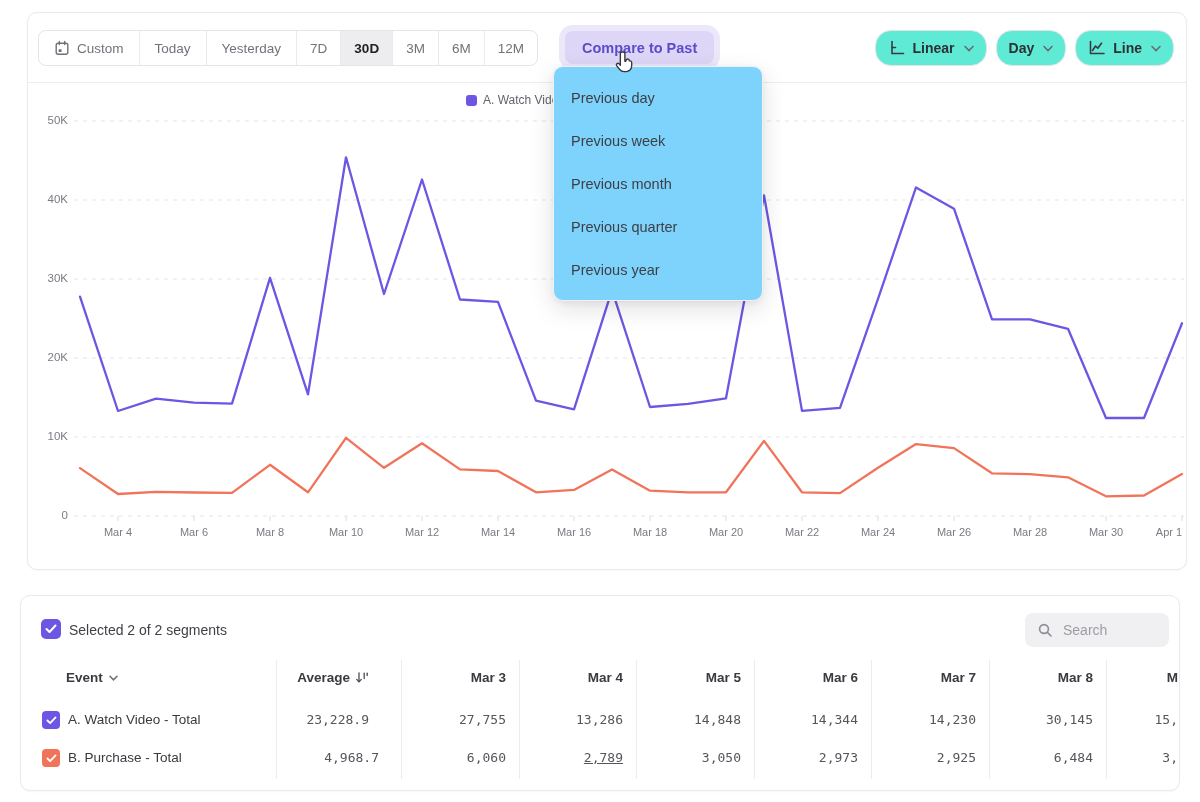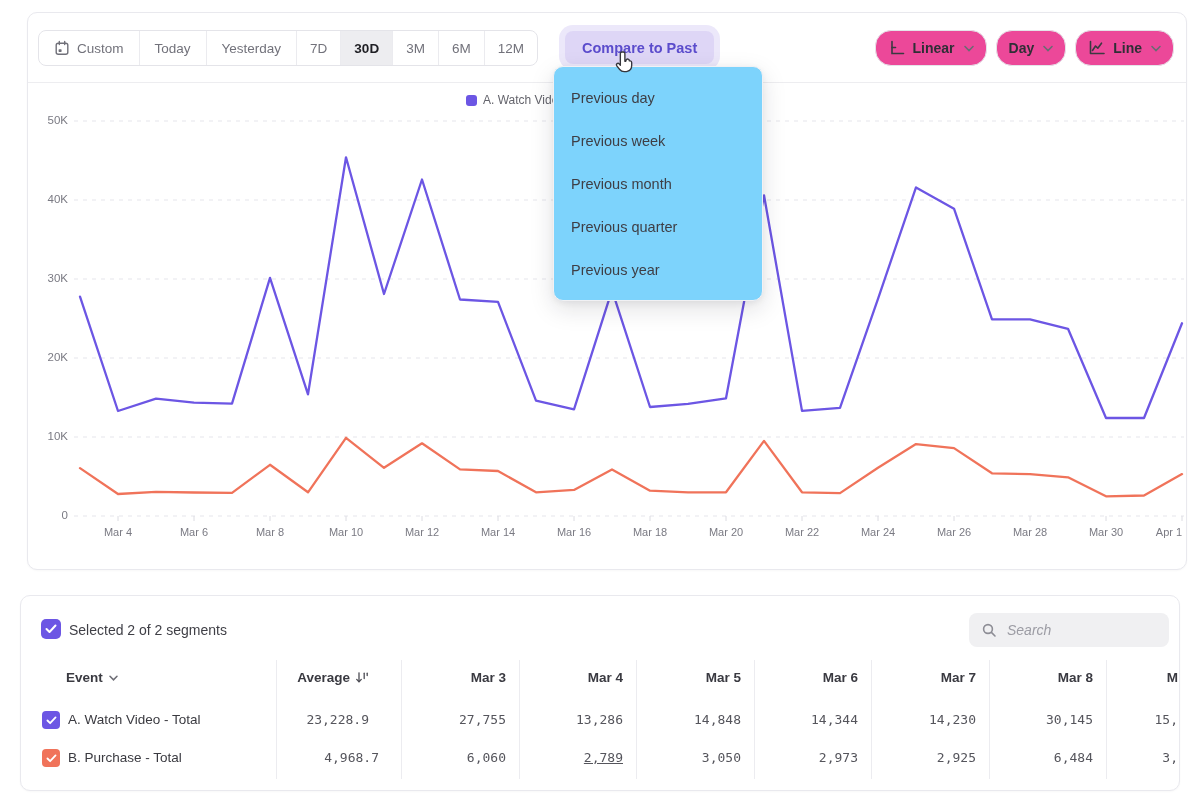--- a/index.html
+++ b/index.html
@@ -21,21 +21,21 @@
   .seg.short { padding:0 13px;text-align:right; }
   .seg.active { background:#ededf0; color:#1f1f24; font-weight:700; }
   .seg .icon { display:flex; color:#707079; }
 
   .compare-btn { position:absolute; left:537px; top:18px; height:33px; padding:0 17px;
                  background:#ded6f6; color:#5b4ccc; font-weight:700; font-size:14.5px;
                  border:none; border-radius:8px; box-shadow:0 0 0 6px #ece8fa; cursor:pointer;
                  font-family:"Liberation Sans",sans-serif; }
 
   .toolbar-right { position:absolute; right:12px; top:17px; height:36px; display:flex; gap:9px; }
-  .sel-btn { display:flex; align-items:center; gap:8px; padding:0 12px; background:#ec4899;
+  .sel-btn { display:flex; align-items:center; gap:8px; padding:0 12px; background:#5eead4;
              border:1px solid #e4e4e9; border-radius:16px; font-size:14px; font-weight:600; color:#2f2f36;
              cursor:pointer; font-family:"Liberation Sans",sans-serif; }
   .sel-btn .icon { display:flex; color:#3a3a41; }
   .chev { display:flex; color:#6b6b73; margin-left:1px; }
 
   .toolbar-divider { position:absolute; left:0; top:69px; width:1160px; height:1px; background:#ededf0; }
 
   
   .legend { position:absolute; left:438px; top:80px; display:flex; gap:16px; align-items:center; }
   .legend-item { display:flex; align-items:center; gap:6px; cursor:pointer; }
@@ -52,22 +52,22 @@
              box-shadow:0 8px 24px rgba(25,25,40,.13), 0 2px 6px rgba(25,25,40,.06); z-index:50; }
   .menu-item { height:43px; display:flex; align-items:center; padding:0 17px; font-size:14.5px;
                color:#3e3e45; cursor:pointer; position:relative; }
   .menu-item.accent { color:#5c4fd0; }
   .menu-item .mi-chev { position:absolute; right:16px; display:flex; color:#6355cf; }
 
   
   .checkbox { position:absolute; border-radius:5px; display:flex; align-items:center; justify-content:center;
               cursor:pointer; }
   .seg-label { position:absolute; left:48px; top:26px; font-size:14px; color:#3f3f46; }
-  .search { position:absolute; right:10px; top:17px; width:200px; height:34px; background:#f0f0f2;
-            border-radius:8px; display:flex; align-items:center; gap:10px; padding:0 12px; cursor:text;font-style:italic; }
+  .search { position:absolute; right:10px; top:17px; width:144px; height:34px; background:#f0f0f2;
+            border-radius:8px; display:flex; align-items:center; gap:10px; padding:0 12px; cursor:text; }
   .search .ph { font-size:14px; color:#9c9ca4; }
 
   .table-wrap { position:absolute; left:0; top:60px; width:1158px; height:135px; overflow:hidden; }
   .tdiv { position:absolute; top:4px; height:119px; width:1px; background:#ececf0; }
   .th { position:absolute; font-size:13.5px; font-weight:700; color:#3a3a41; white-space:nowrap; }
   .th.right, .td.right { text-align:right; }
   .td { position:absolute; font-family:"DejaVu Sans Mono", monospace; font-size:13px; color:#55555c;
         white-space:nowrap; }
   .row-label { position:absolute; font-size:13.5px; color:#3a3a40; white-space:nowrap; }
   .hdr-flex { display:flex; align-items:center; gap:5px; justify-content:flex-end; }

